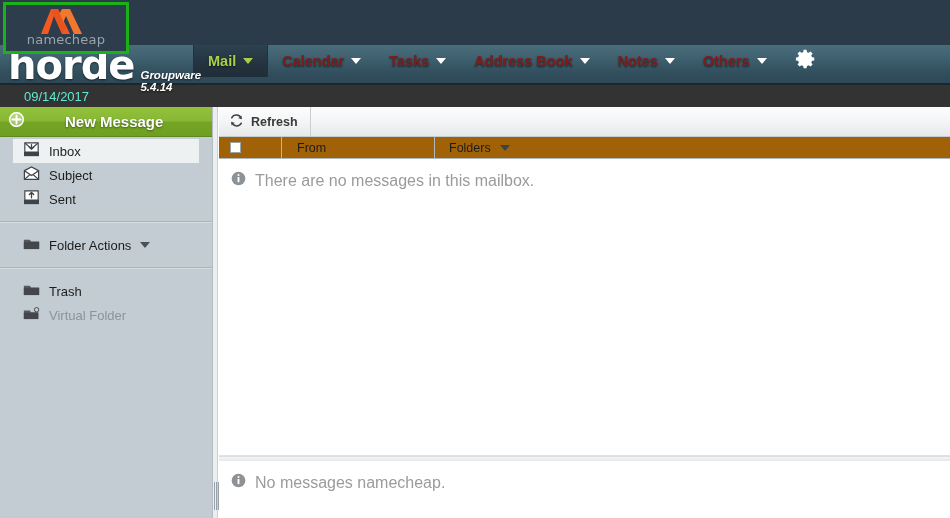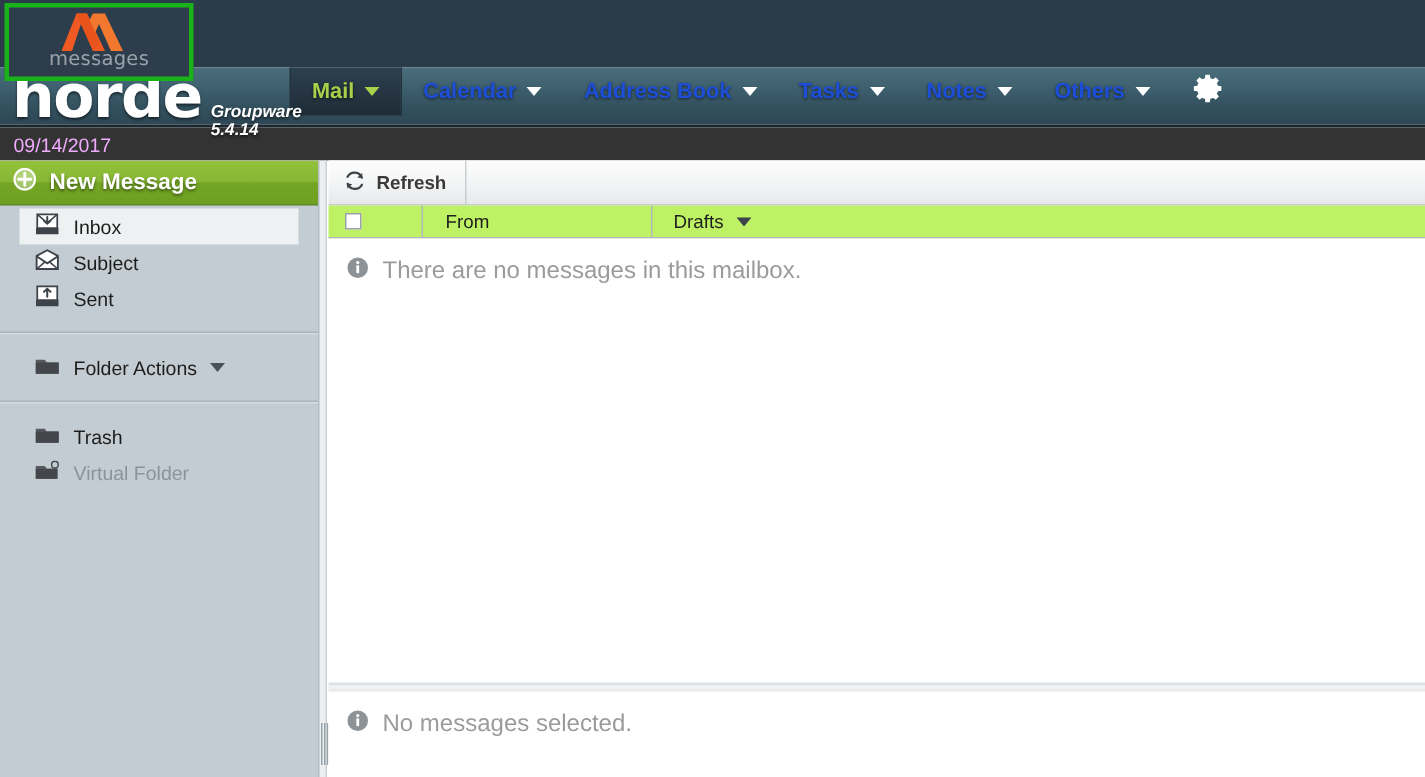--- a/index.html
+++ b/index.html
@@ -69,21 +69,21 @@
   }
 
   .menuitems {
     position: absolute; left: 193px; top: 45px;
     height: 32px;
     display: flex; align-items: stretch;
   }
   .menu-item {
     display: flex; align-items: center;
     padding: 0 14px;
-    color: #1d4ed8;
+    color: #7f1d1d;
     font-size: 14.5px; font-weight: bold;
     text-shadow: 0 1px 2px rgba(0,0,0,.6);
     cursor: pointer;
     white-space: nowrap;
   }
   .menu-item.active {
     background: linear-gradient(to bottom, #2d4150 0%, #24333f 60%, #1f2d38 100%);
     color: #a8d04a;
     border-left: 1px solid #22313c;
     border-right: 1px solid #22313c;
@@ -100,40 +100,41 @@
   .gear-btn {
     display: flex; align-items: center;
     padding: 0 14px; cursor: pointer;
   }
 
   
   .datebar {
     position: absolute; top: 85px; left: 0;
     width: 950px; height: 22px;
     background: #333333;
-    color: #f0abfc;
+    color: #5eead4;
     font-size: 13px;
-    padding-left: 9px;
+    padding-left: 24px;
     display: flex; align-items: center;
   }
 
   
   .sidebar {
     position: absolute; top: 107px; left: 0;
     width: 212px; height: 411px;
     background: #c3ccd2;
     overflow: hidden;
   }
   .newmsg {
     height: 30px;
     background: linear-gradient(to bottom, #93c23c 0%, #87b734 48%, #74a524 52%, #6f9f22 100%);
     border-bottom: 1px solid #5d8a1c;
     display: flex; align-items: center;
     padding-left: 8px;
     cursor: pointer;
+    gap: 32px;
   }
   .newmsg-label {
     color: #ffffff;
     font-size: 15px; font-weight: bold;
     margin-left: 8px;
     text-shadow: 0 1px 2px rgba(0,0,0,.45);
   }
   .folder-row {
     height: 24px;
     display: flex; align-items: center;
@@ -187,21 +188,21 @@
     padding: 0 12px 0 10px;
     border-right: 1px solid #c8ced2;
     font-size: 12.5px; font-weight: bold;
     color: #3a3a3a;
     cursor: pointer;
   }
   .tb-btn .tb-label { margin-left: 7px; }
 
   .colhead {
     height: 22px;
-    background: #bef264;
+    background: #a16207;
     display: flex; align-items: center;
     font-size: 12.5px;
     color: #1d1d1d;
     border-bottom: 1px solid #aeb8bd;
   }
   .col-check { width: 62px; display: flex; align-items: center; padding-left: 11px; }
   .chkbox {
     width: 11px; height: 11px;
     background: #ffffff;
     border: 1px solid #9aa3a8;
@@ -253,21 +254,21 @@
 
   <div class="nc-logo-box">
     <div class="nc-mark">
       <svg viewBox="0 0 56 28" width="56" height="28" aria-hidden="true">
         <path d="M4 26 L4 9 L17 9 L30 26 L30 2 L43 2 L43 26 Z" fill="none"></path>
         <path d="M3 27 L13 2 L20 2 L32 27 L24 27 L16 9 L10 27 Z" fill="#f05a22"></path>
         <path d="M24 2 L32 2 L44 27 L36 27 L28 9 L24 18 L20 9 Z" fill="#f2782f"></path>
         <path d="M13 2 L20 2 L28 21 L24 27 L16 9 Z" fill="#e8541c"></path>
       </svg>
     </div>
-    <div class="nc-word">messages</div>
+    <div class="nc-word">namecheap</div>
   </div>
 
   <div class="menubar"></div>
 
   <div class="hordelogo">
     <span class="horde-name">horde</span>
     <span class="horde-sub">Groupware 5.4.14</span>
   </div>
 
   <div class="menuitems">
@@ -276,26 +277,26 @@
       <span>Mail</span>
       <span class="caret"></span>
     </div>
 
     <div class="menu-item">
       <span>Calendar</span>
       <span class="caret"></span>
     </div>
 
     <div class="menu-item">
+      <span>Tasks</span>
+      <span class="caret"></span>
+    </div>
+
+    <div class="menu-item">
       <span>Address Book</span>
-      <span class="caret"></span>
-    </div>
-
-    <div class="menu-item">
-      <span>Tasks</span>
       <span class="caret"></span>
     </div>
 
     <div class="menu-item">
       <span>Notes</span>
       <span class="caret"></span>
     </div>
 
     <div class="menu-item">
       <span>Others</span>
@@ -432,21 +433,21 @@
     </div>
 
     <div class="colhead">
       <div class="col-check">
         <span class="chkbox"></span>
       </div>
       <div class="col-from">
         <span>From</span>
       </div>
       <div class="col-subject">
-        <span>Drafts</span>
+        <span>Folders</span>
         <span class="sort-caret"></span>
       </div>
     </div>
 
     <div class="msglist">
       <div class="notice">
         <span>
           <svg width="15" height="15" viewBox="0 0 16 16" aria-hidden="true">
             <circle cx="8" cy="8" r="7.3" fill="#8d9296"></circle>
             <circle cx="8" cy="4.3" r="1.15" fill="#ffffff"></circle>
@@ -461,18 +462,18 @@
 
     <div class="previewpane">
       <div class="notice">
         <span>
           <svg width="15" height="15" viewBox="0 0 16 16" aria-hidden="true">
             <circle cx="8" cy="8" r="7.3" fill="#8d9296"></circle>
             <circle cx="8" cy="4.3" r="1.15" fill="#ffffff"></circle>
             <rect x="7" y="6.3" width="2" height="5.6" rx="0.7" fill="#ffffff"></rect>
           </svg>
         </span>
-        <span class="n-text">No messages selected.</span>
+        <span class="n-text">No messages namecheap.</span>
       </div>
     </div>
   </div>
 
 </div>
 
 </body></html>

